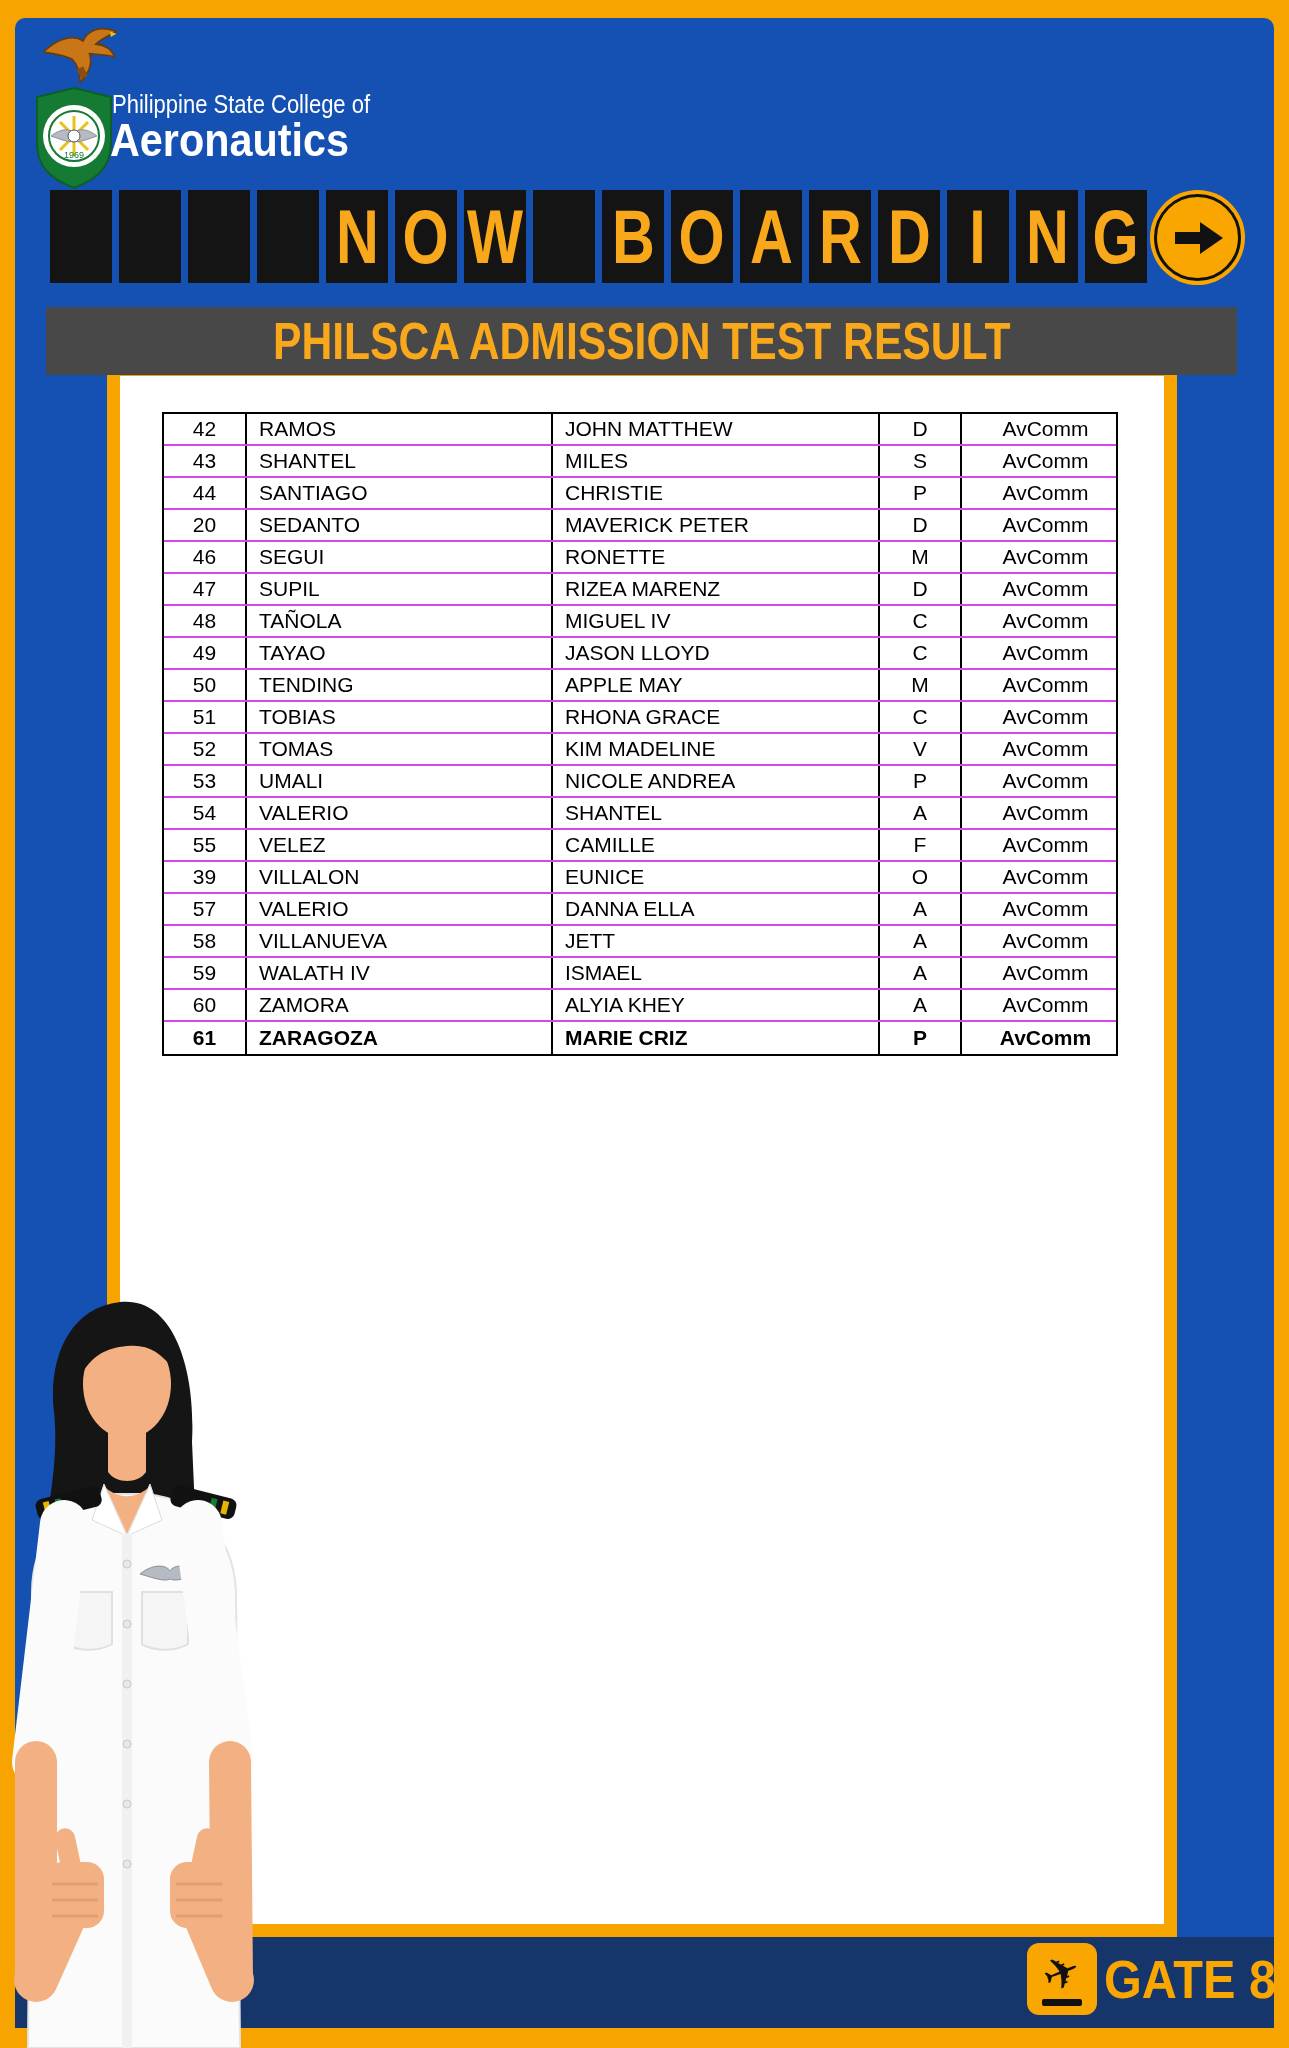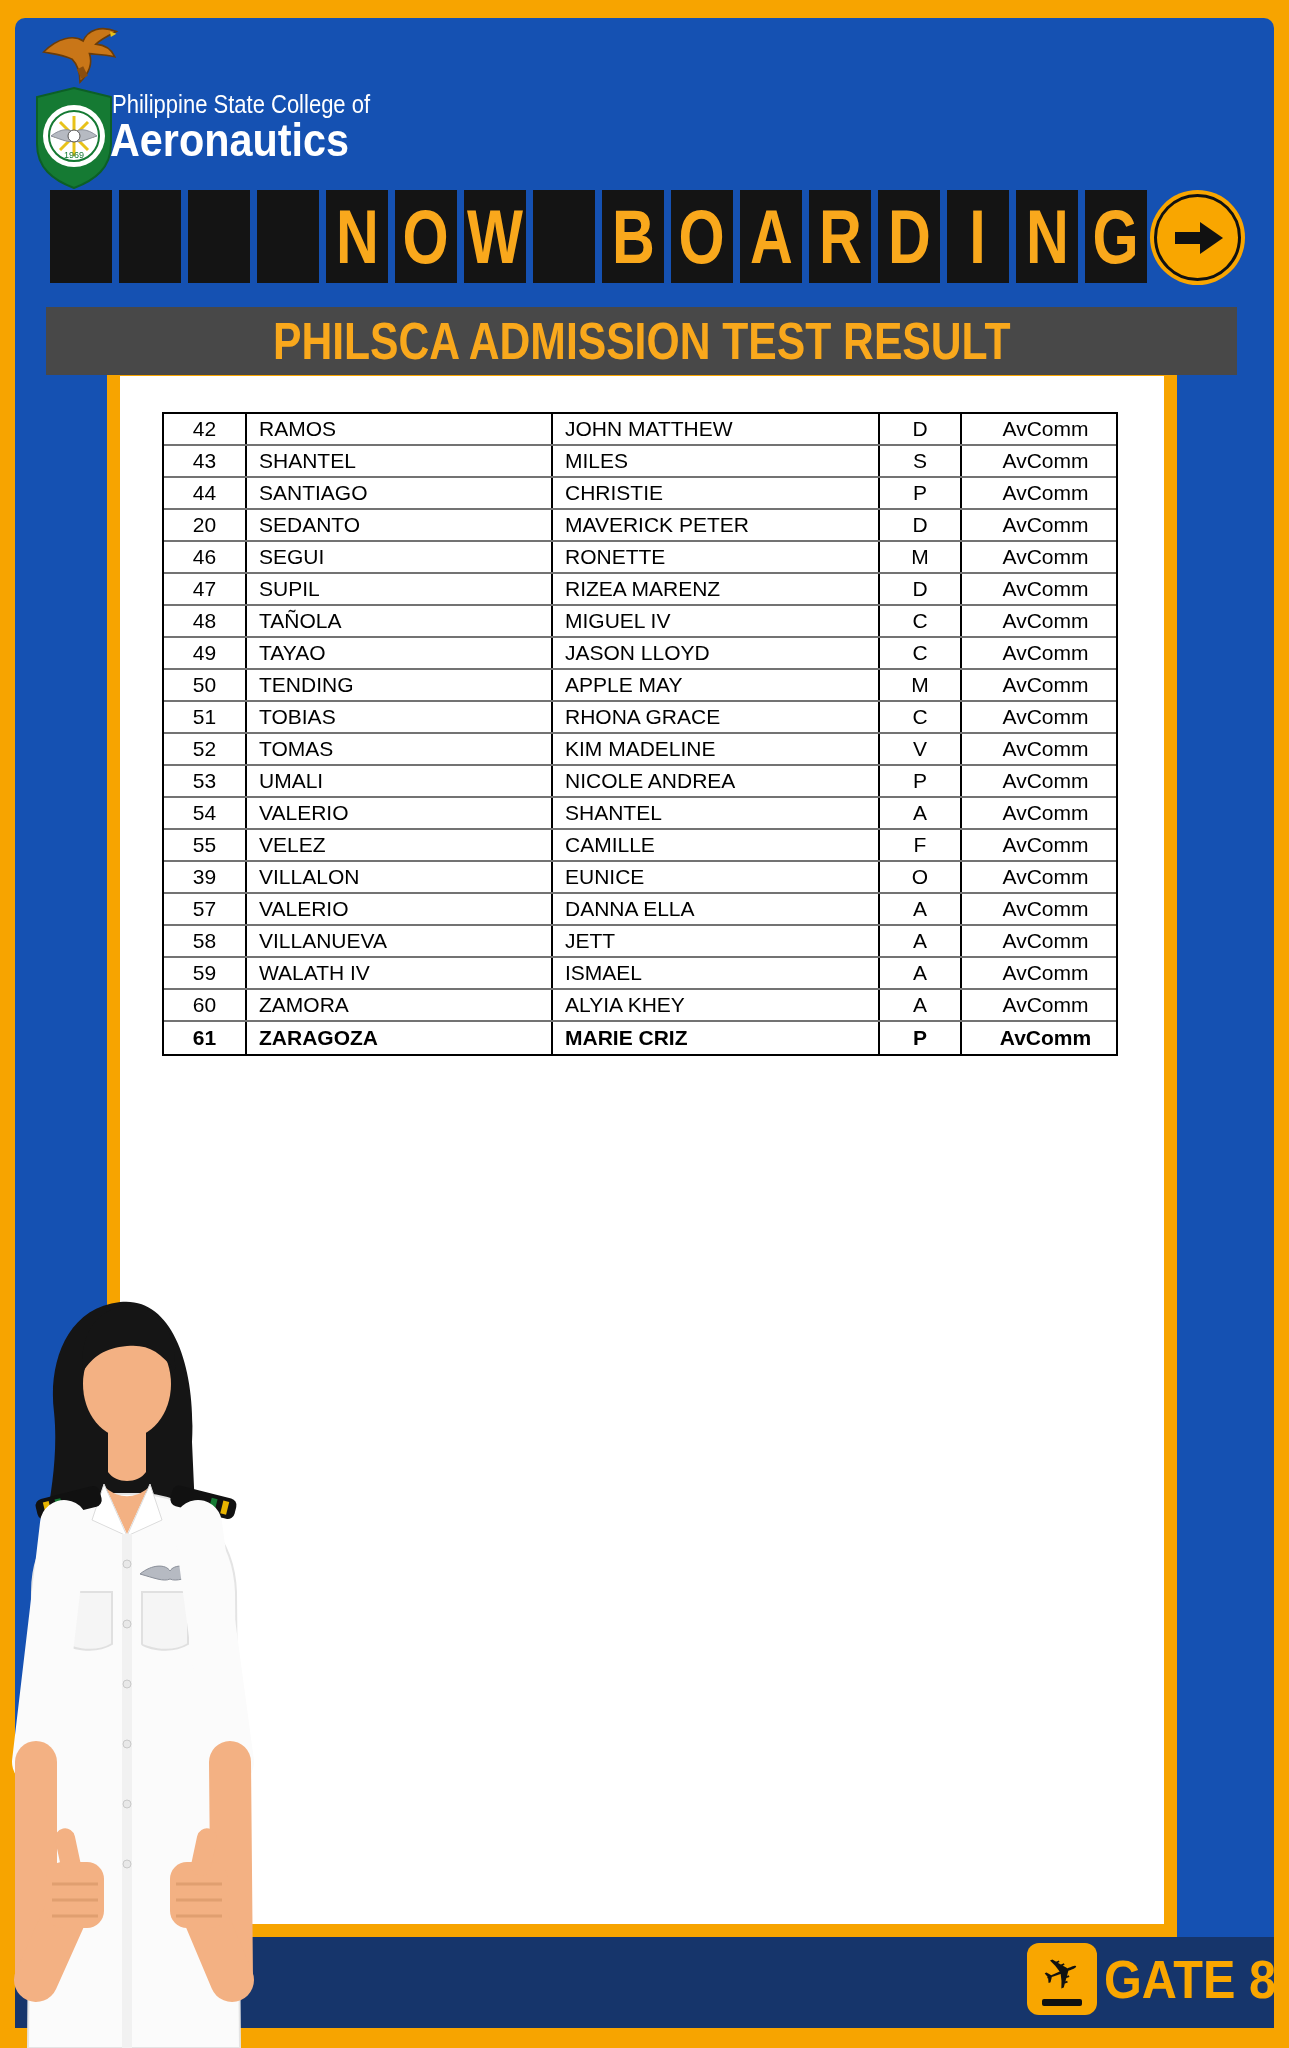--- a/index.html
+++ b/index.html
@@ -54,21 +54,21 @@
   .card{
     position:absolute;left:107px;top:363px;width:1070px;height:1574px;
     background:#fff;border:13px solid #F7A400;box-sizing:border-box;z-index:2;
   }
   
   .rtable{
     position:absolute;left:162px;top:412px;width:956px;z-index:3;
     border:2px solid #000;box-sizing:border-box;background:#fff;
   }
   .trow{display:grid;grid-template-columns:83px 306px 327px 82px 154px;
-    height:32px;box-sizing:border-box;border-bottom:2px solid #737373;}
+    height:32px;box-sizing:border-box;border-bottom:2px solid #d946ef;}
   .trow:last-child{border-bottom:none;font-weight:bold;}
   .tcell{
     font-size:21px;color:#000;display:flex;align-items:center;
     border-right:2px solid #000;box-sizing:border-box;overflow:hidden;white-space:nowrap;
   }
   .tcell:last-child{border-right:none;margin-left:13px;}
   .c0,.c3,.c4{justify-content:center;}
   .c1,.c2{padding-left:12px;}
   
   .footer-band{

